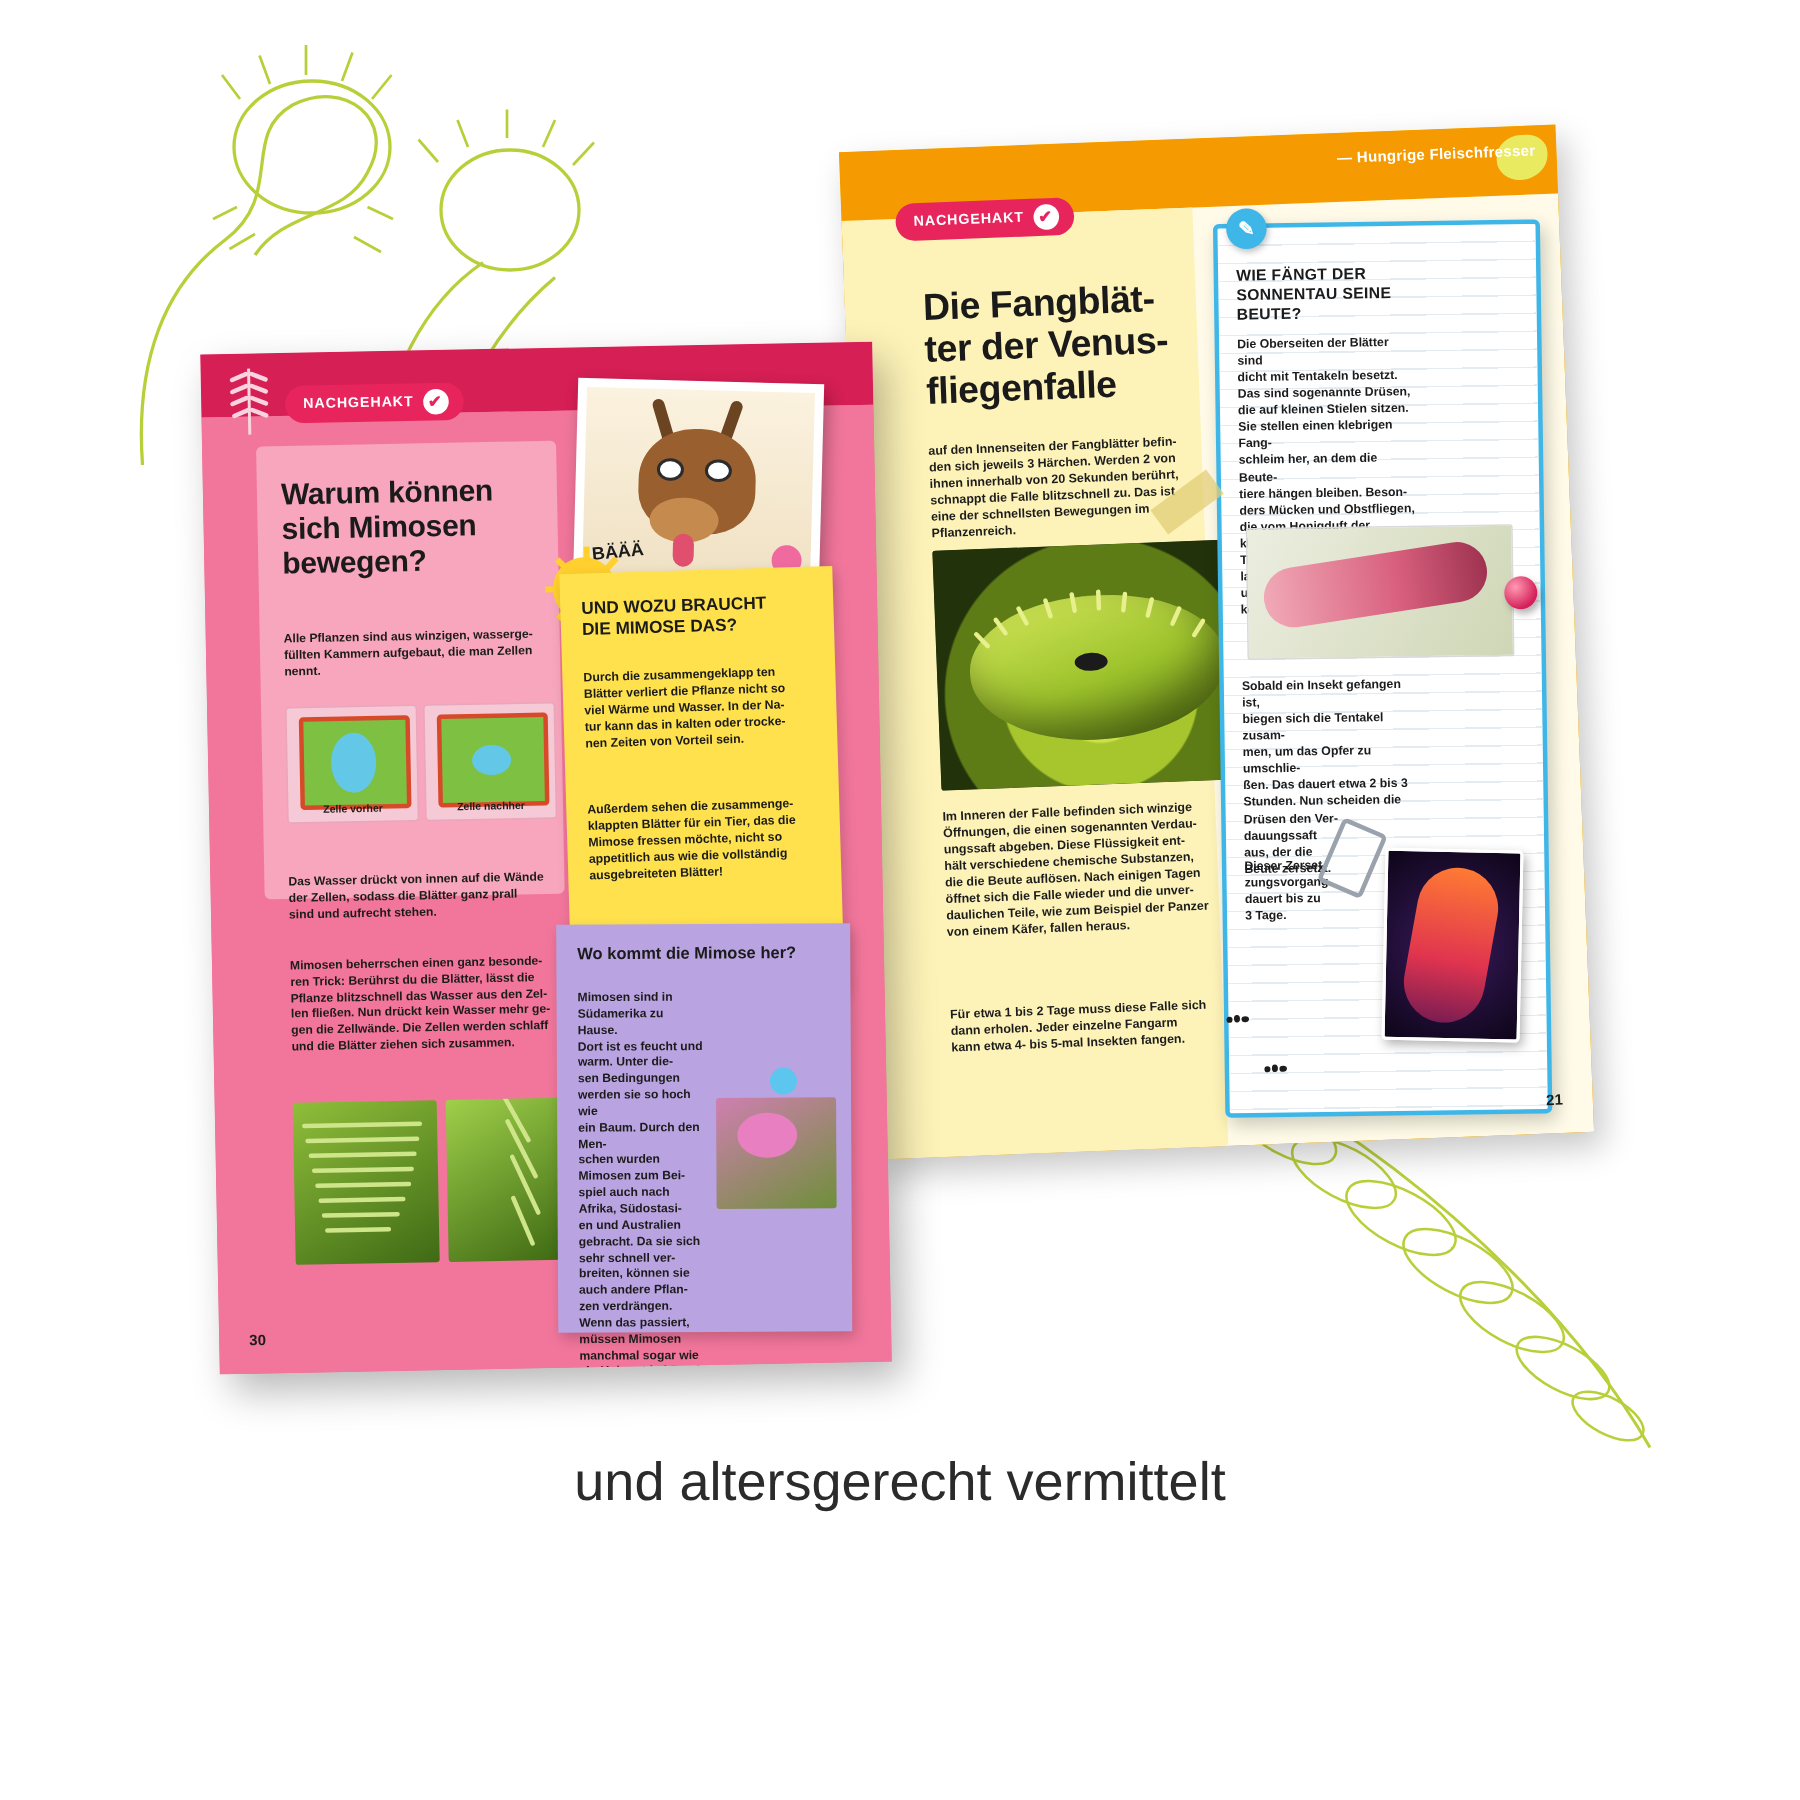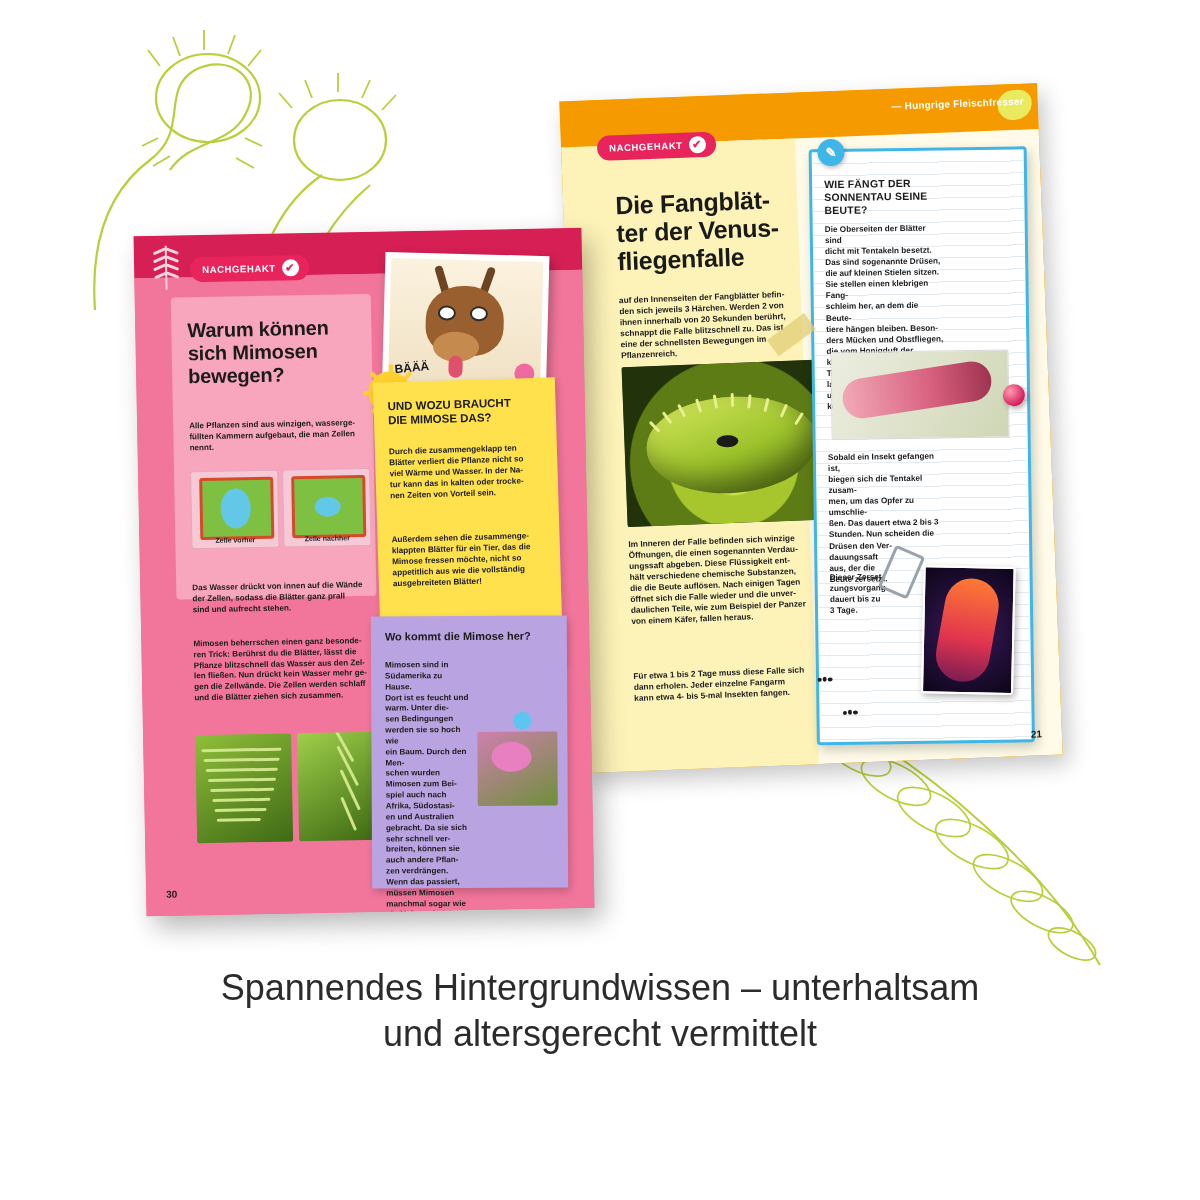--- a/index.html
+++ b/index.html
@@ -502,15 +502,14 @@
           <div class="sp-blob"></div>
         </div>
       <div class="sp-dot"></div>
     </div>
 
     <div class="page-num" style="left:20px;bottom:16px;">30</div>
   </div>
 </div>
 
 <div class="caption">
-  <div>Spannendes Hintergrundwissen – unterhaltsam</div>
   <div>und altersgerecht vermittelt</div>
 </div>
 
 </body></html>

